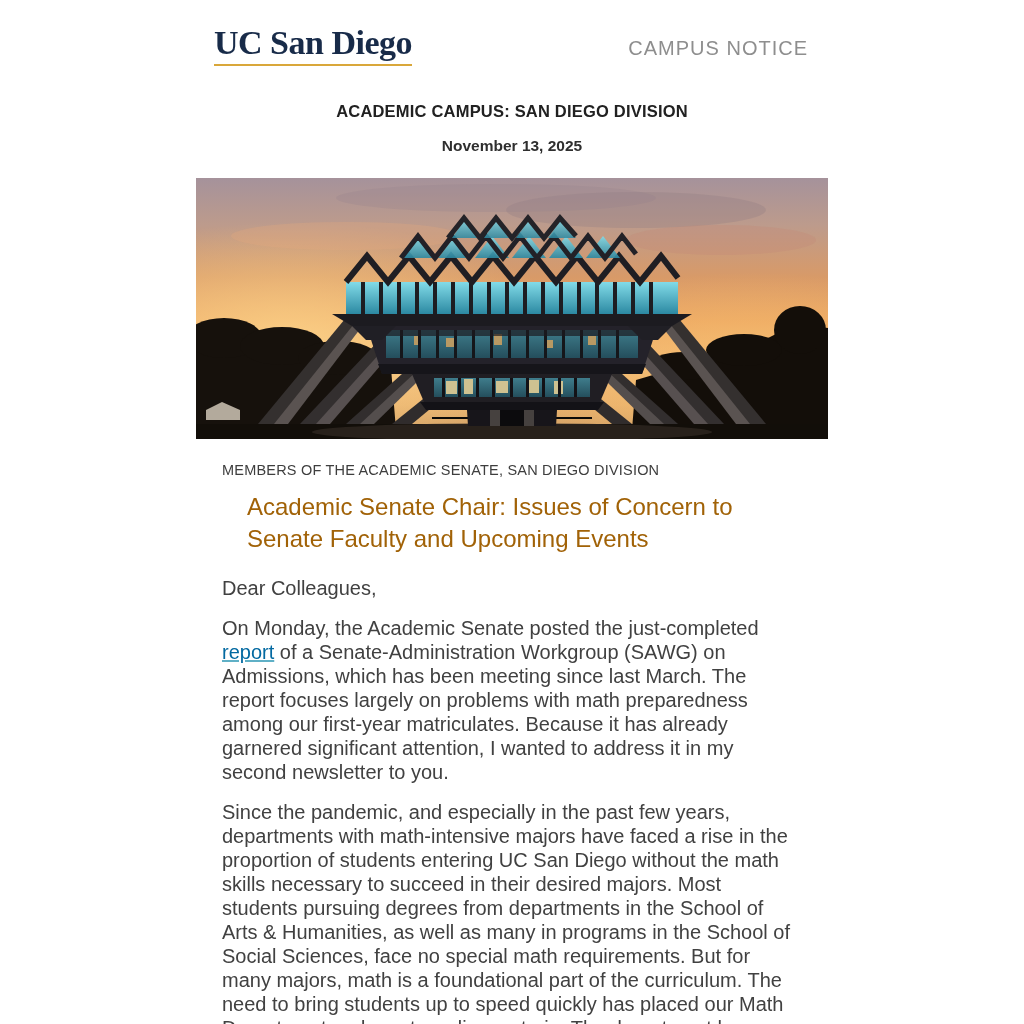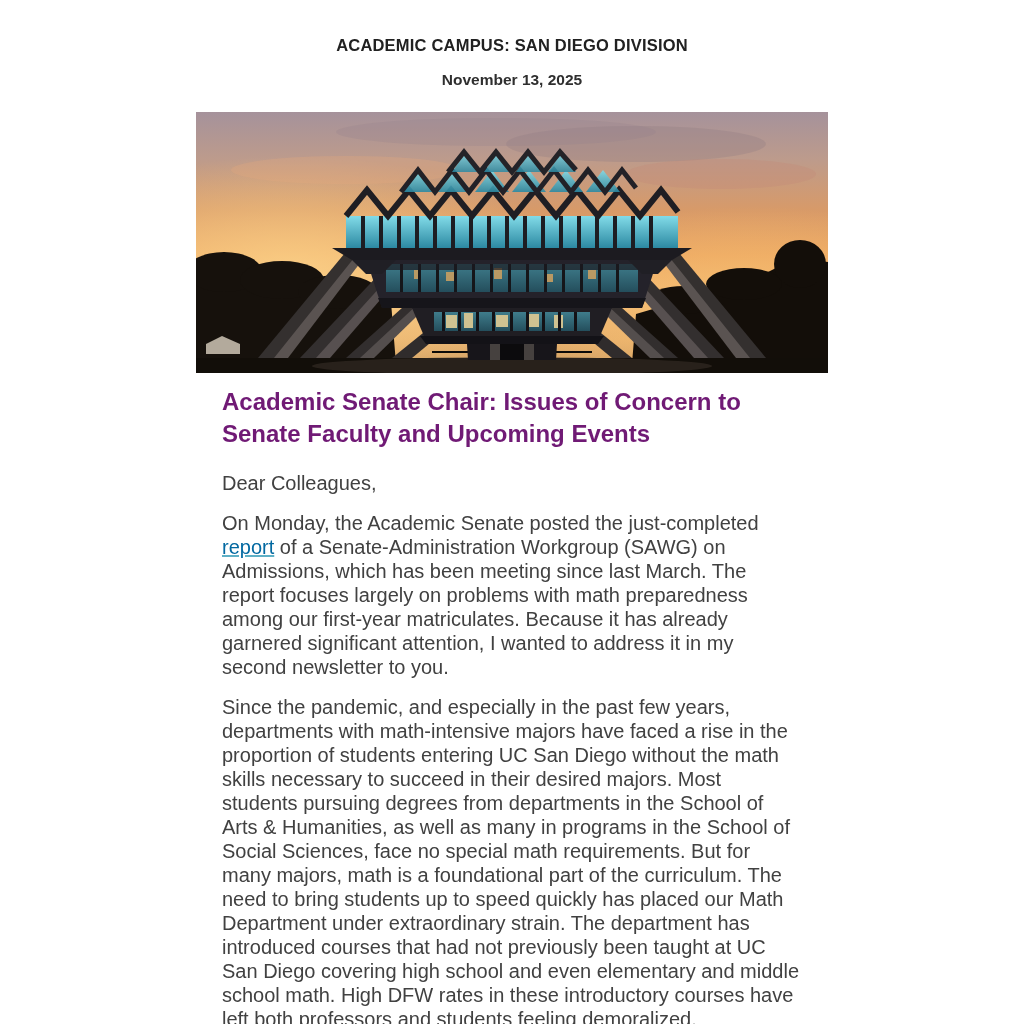--- a/index.html
+++ b/index.html
@@ -78,23 +78,24 @@
   }
   .audience {
     margin-top: 23px;
     font-size: 14.5px;
     letter-spacing: 0.2px;
     color: #3e3e3e;
   }
   .title {
     margin-top: 13px;
     font-size: 24px;
-    font-weight: 700;
+    font-weight: 400;
     line-height: 1.33;
-    color: #701a75;
+    color: #a16207;
+    margin-left: 25px;
   }
   .salutation { margin-top: 21px; }
   .para, .salutation {
     font-size: 20px;
     line-height: 24px;
     color: #414141;
   }
   .para { margin-top: 16px; }
   .report-link {
     color: #0369a1;
@@ -102,20 +103,27 @@
     text-decoration-color: #5fb0c6;
     cursor: pointer;
   }
 </style>
 </head>
 <body>
 
 <div class="page">
   <div class="email">
 
+    <div class="header">
+      <a class="logo">
+        <span class="logo-text">UC San Diego</span>
+        <span class="logo-underline"></span>
+      </a>
+      <div class="notice-label">CAMPUS NOTICE</div>
+    </div>
 
     <div class="masthead">
       <div class="division">ACADEMIC CAMPUS: SAN DIEGO DIVISION</div>
       <div class="date">November 13, 2025</div>
     </div>
 
     <div class="hero" title="Geisel Library at UC San Diego, photographed at sunset as a dark silhouette with lit teal windows against an orange sky">
       <svg width="632" height="261" viewBox="0 0 632 261" xmlns="http://www.w3.org/2000/svg">
         <defs>
           <linearGradient id="sky" x1="0" y1="0" x2="0" y2="1">
@@ -295,20 +303,21 @@
           <polygon points="320,60 334,40 348,60"></polygon>
           <polygon points="352,60 366,40 380,60"></polygon>
         </g>
         <g stroke="#242328" stroke-width="5" fill="none">
           <path d="M252,60 L268,40 L284,60 L300,40 L316,60 L332,40 L348,60 L364,40 L380,58"></path>
         </g>
       </svg>
     </div>
 
     <div class="article">
+      <div class="audience">MEMBERS OF THE ACADEMIC SENATE, SAN DIEGO DIVISION</div>
       <h1 class="title">Academic Senate Chair: Issues of Concern to Senate Faculty and Upcoming Events</h1>
       <p class="salutation">Dear Colleagues,</p>
       <p class="para"><span>On Monday, the Academic Senate posted the just-completed </span><a class="report-link">report</a><span> of a Senate-Administration Workgroup (SAWG) on Admissions, which has been meeting since last March. The report focuses largely on problems with math preparedness among our first-year matriculates. Because it has already garnered significant attention, I wanted to address it in my second newsletter to you.</span></p>
       <p class="para">Since the pandemic, and especially in the past few years, departments with math-intensive majors have faced a rise in the proportion of students entering UC San Diego without the math skills necessary to succeed in their desired majors. Most students pursuing degrees from departments in the School of Arts &amp; Humanities, as well as many in programs in the School of Social Sciences, face no special math requirements. But for many majors, math is a foundational part of the curriculum. The need to bring students up to speed quickly has placed our Math Department under extraordinary strain. The department has introduced courses that had not previously been taught at UC San Diego covering high school and even elementary and middle school math. High DFW rates in these introductory courses have left both professors and students feeling demoralized.</p>
     </div>
 
   </div>
 </div>
 
 </body></html>

